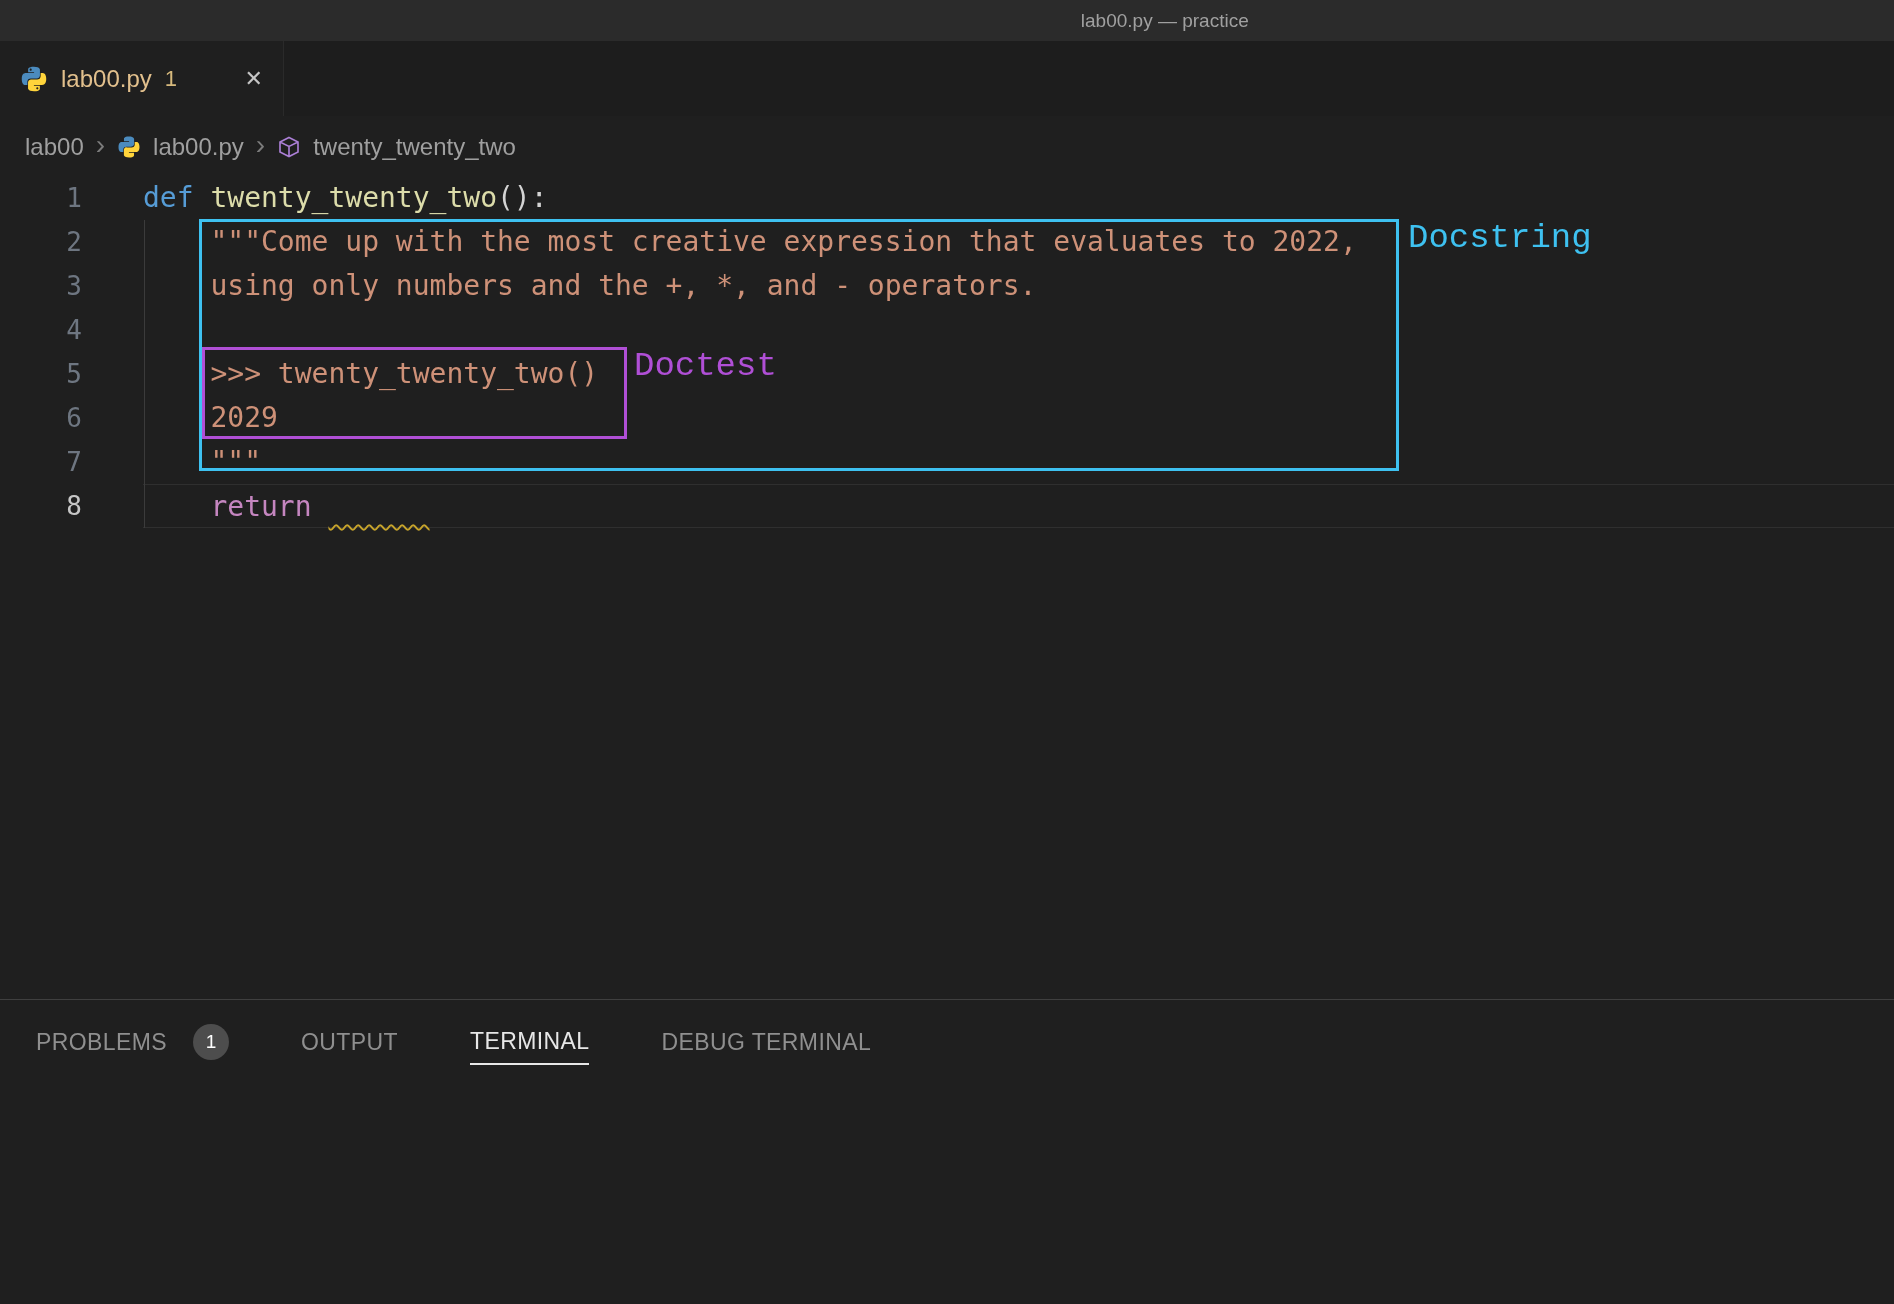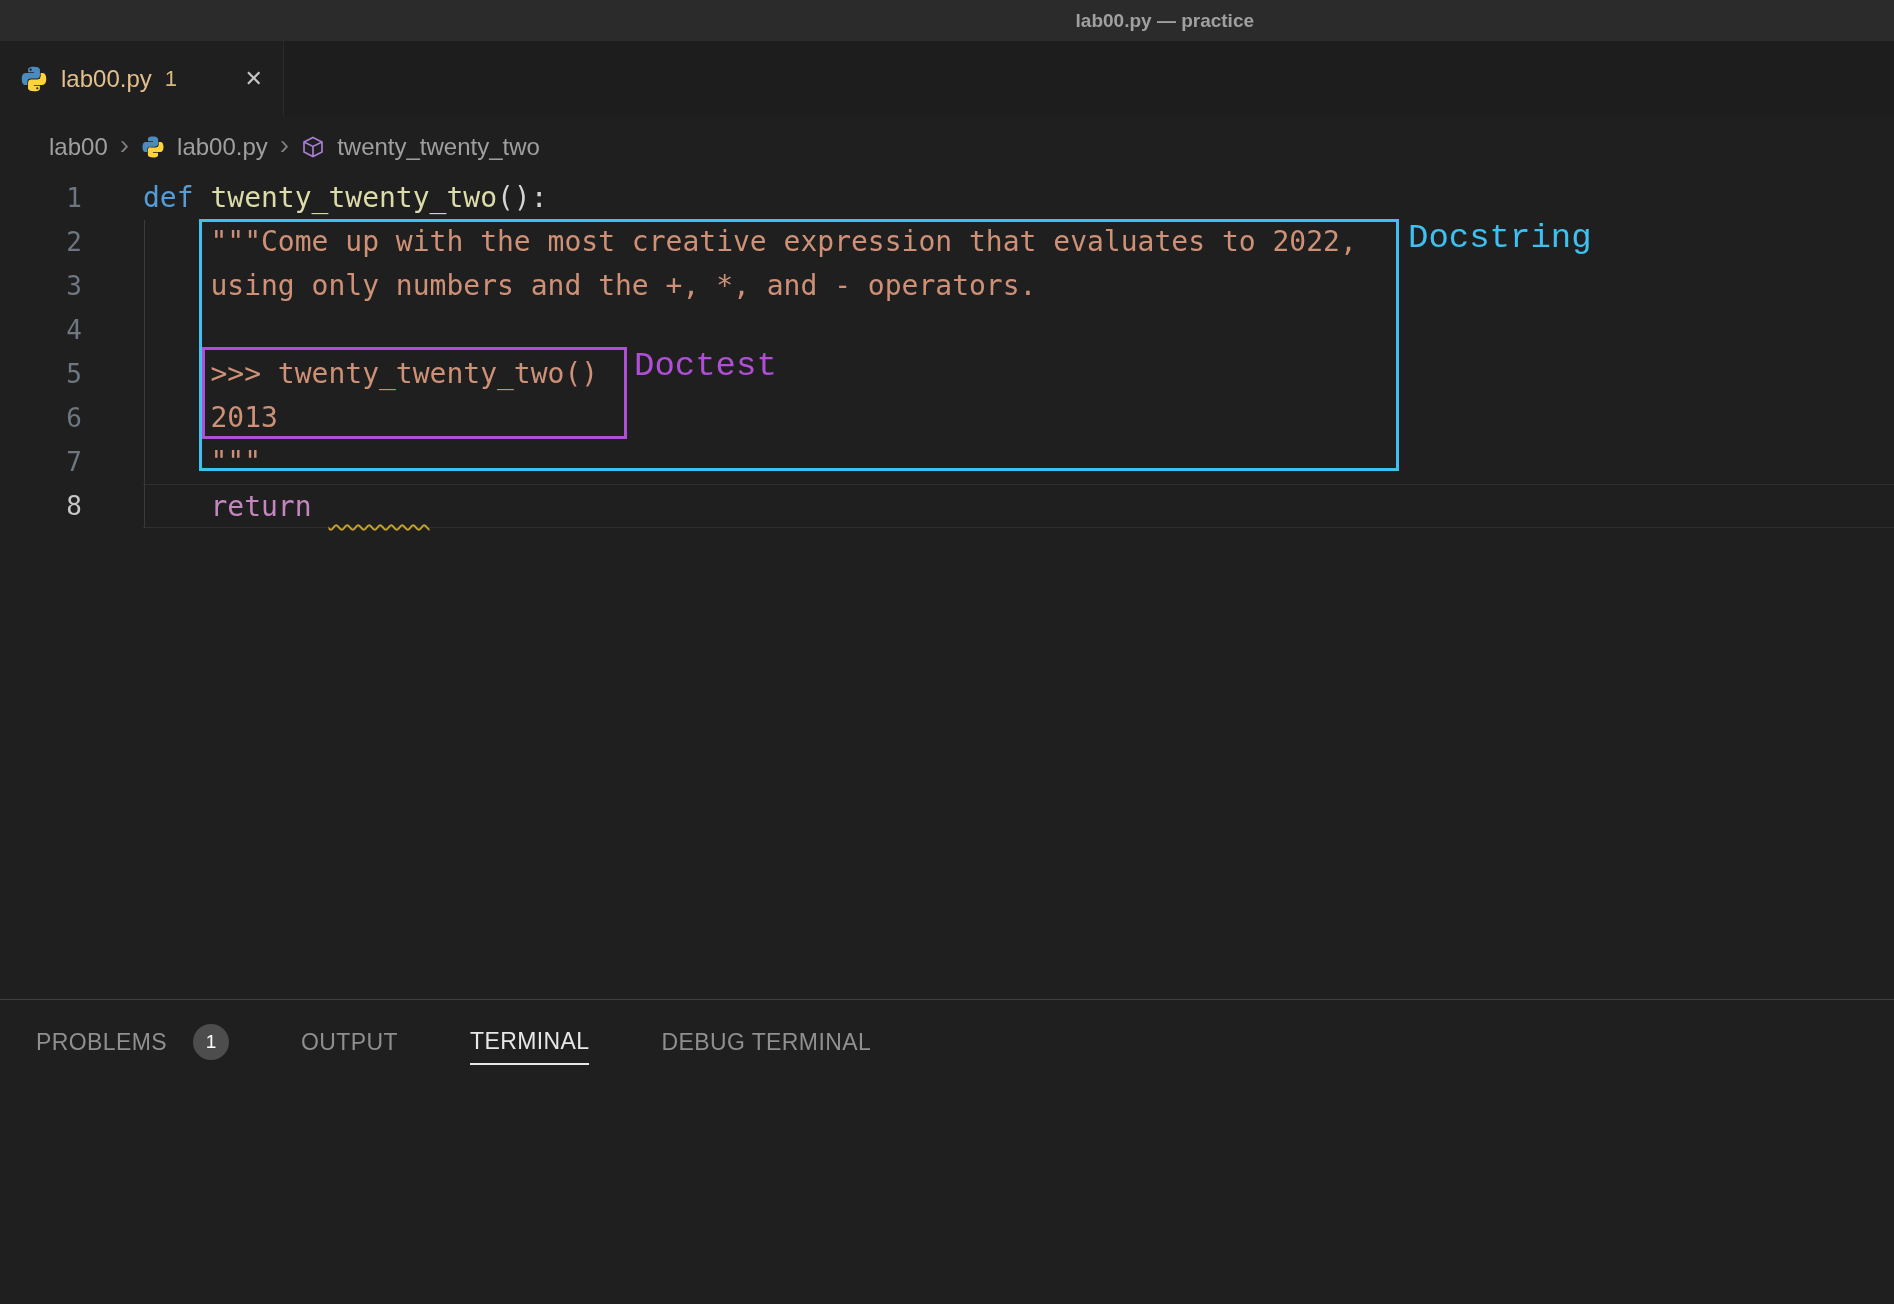--- a/index.html
+++ b/index.html
@@ -10,42 +10,42 @@
     position:relative;
   }
 
   
   .titlebar {
     position:absolute; top:0; left:0; right:0; height:41px;
     background:#2b2b2b;
   }
   .window-title {
     position:absolute; left:61.5%; top:50%; transform:translate(-50%,-50%);
-    color:#a0a0a0; font-size:19px; font-weight:700; white-space:nowrap;
+    color:#a0a0a0; font-size:19px; font-weight:400; white-space:nowrap;
   }
 
   
   .tabbar {
     position:absolute; top:41px; left:0; right:0; height:75px;
     background:#1d1d1d;
   }
   .tab {
     position:absolute; left:0; top:0; height:75px; width:284px;
     background:#1f1f1f; border-right:1px solid #2a2a2a;
     display:flex; align-items:center; gap:13px; padding:0 20px;
   }
   .tab-label { color:#e2c08d; font-size:24px; }
   .tab-count { color:#d7ba7d; font-size:22px; }
   .tab-close { margin-left:auto; color:#c5c5c5; font-size:22px; cursor:default; }
 
   
   .breadcrumb {
     position:absolute; top:116px; left:0; right:0; height:62px;
     display:flex; align-items:center; gap:12px; padding-left:25px;
-    color:#9f9f9f; font-size:24px; white-space:nowrap;margin-left:24px;
+    color:#9f9f9f; font-size:24px; white-space:nowrap;
   }
   .crumb-sep { color:#7c7c7c; font-size:28px; line-height:1; padding-bottom:4px; }
   .crumb-item { cursor:default; }
   .bc-icon { display:flex; align-items:center; }
 
   
   .editor { position:absolute; top:176px; left:0; right:0; height:600px; }
   .row {
     display:flex; height:44px; line-height:44px;
     font-family:"DejaVu Sans Mono", monospace; font-size:28px;
@@ -167,21 +167,21 @@
     <div class="code tok-str"></div>
   </div>
 
   <div class="row">
     <div class="gutter">5</div>
     <div class="code tok-str">    &gt;&gt;&gt; twenty_twenty_two()</div>
   </div>
 
   <div class="row">
     <div class="gutter">6</div>
-    <div class="code tok-str">    2013</div>
+    <div class="code tok-str">    2029</div>
   </div>
 
   <div class="row">
     <div class="gutter">7</div>
     <div class="code tok-str">    """</div>
   </div>
 
   <div class="row current">
     <div class="gutter">8</div>
     <div class="code"><span class="tok-ctl">    return </span><span class="squiggle">&nbsp;&nbsp;&nbsp;&nbsp;&nbsp;&nbsp;</span></div>

